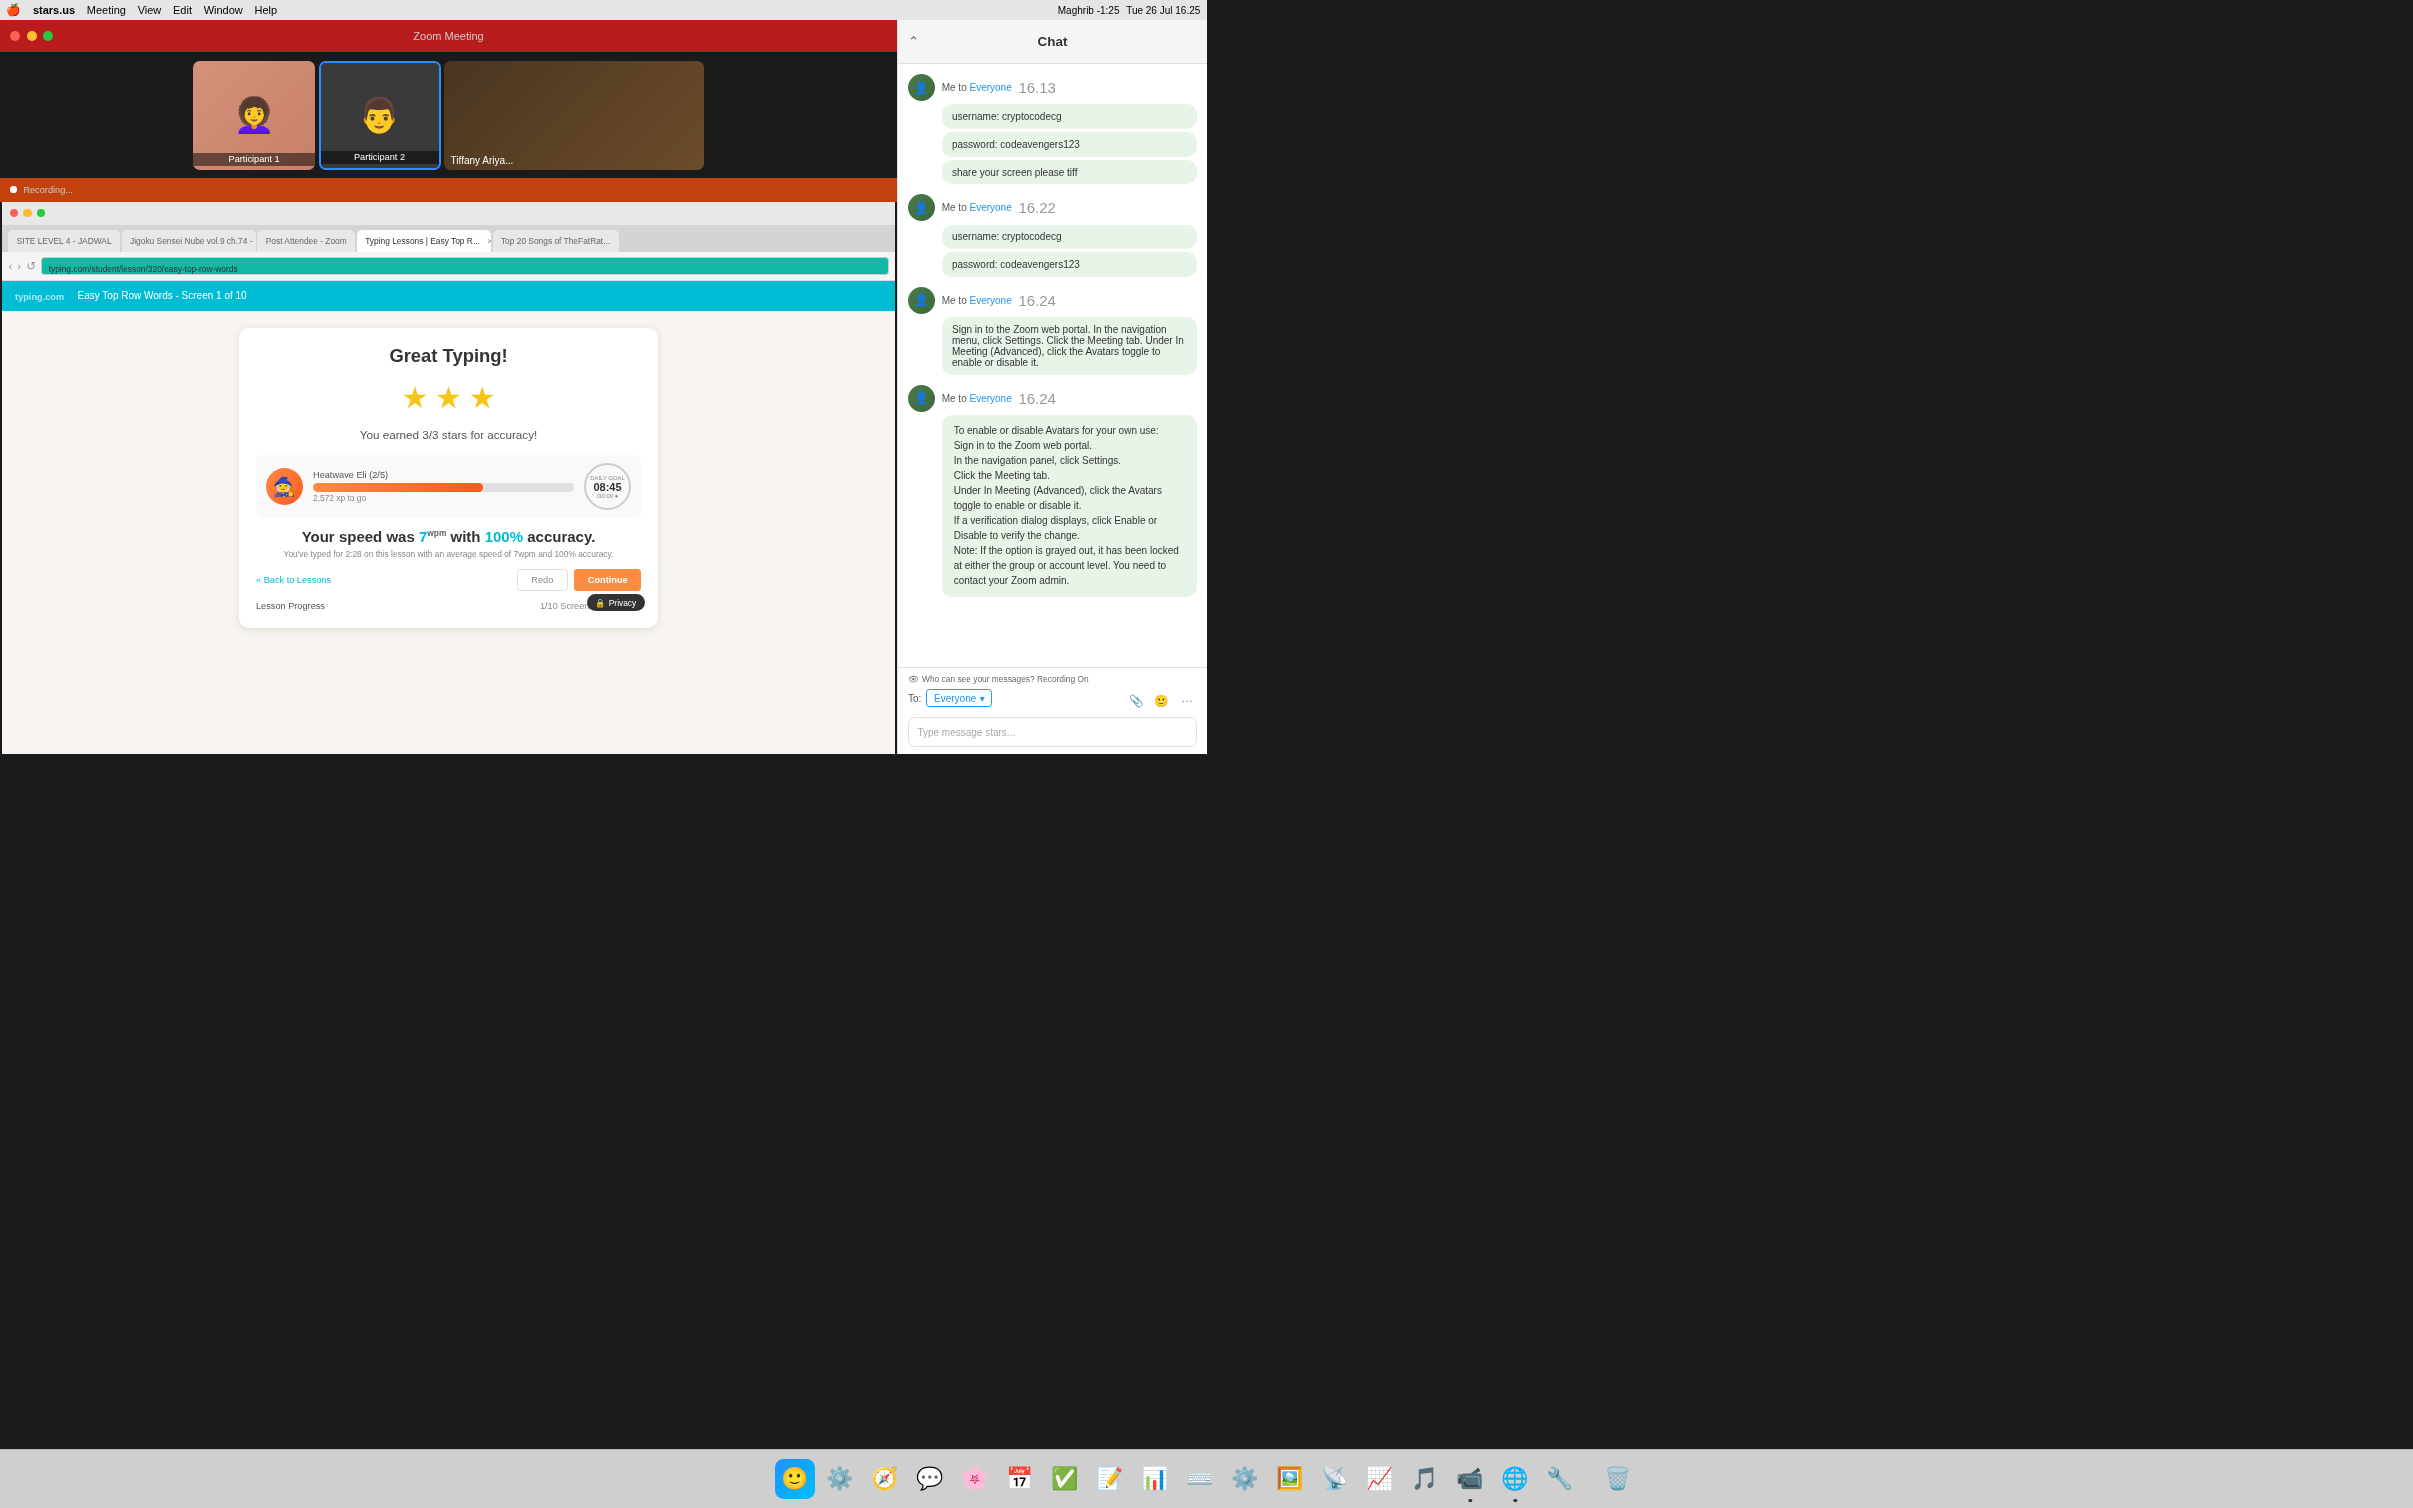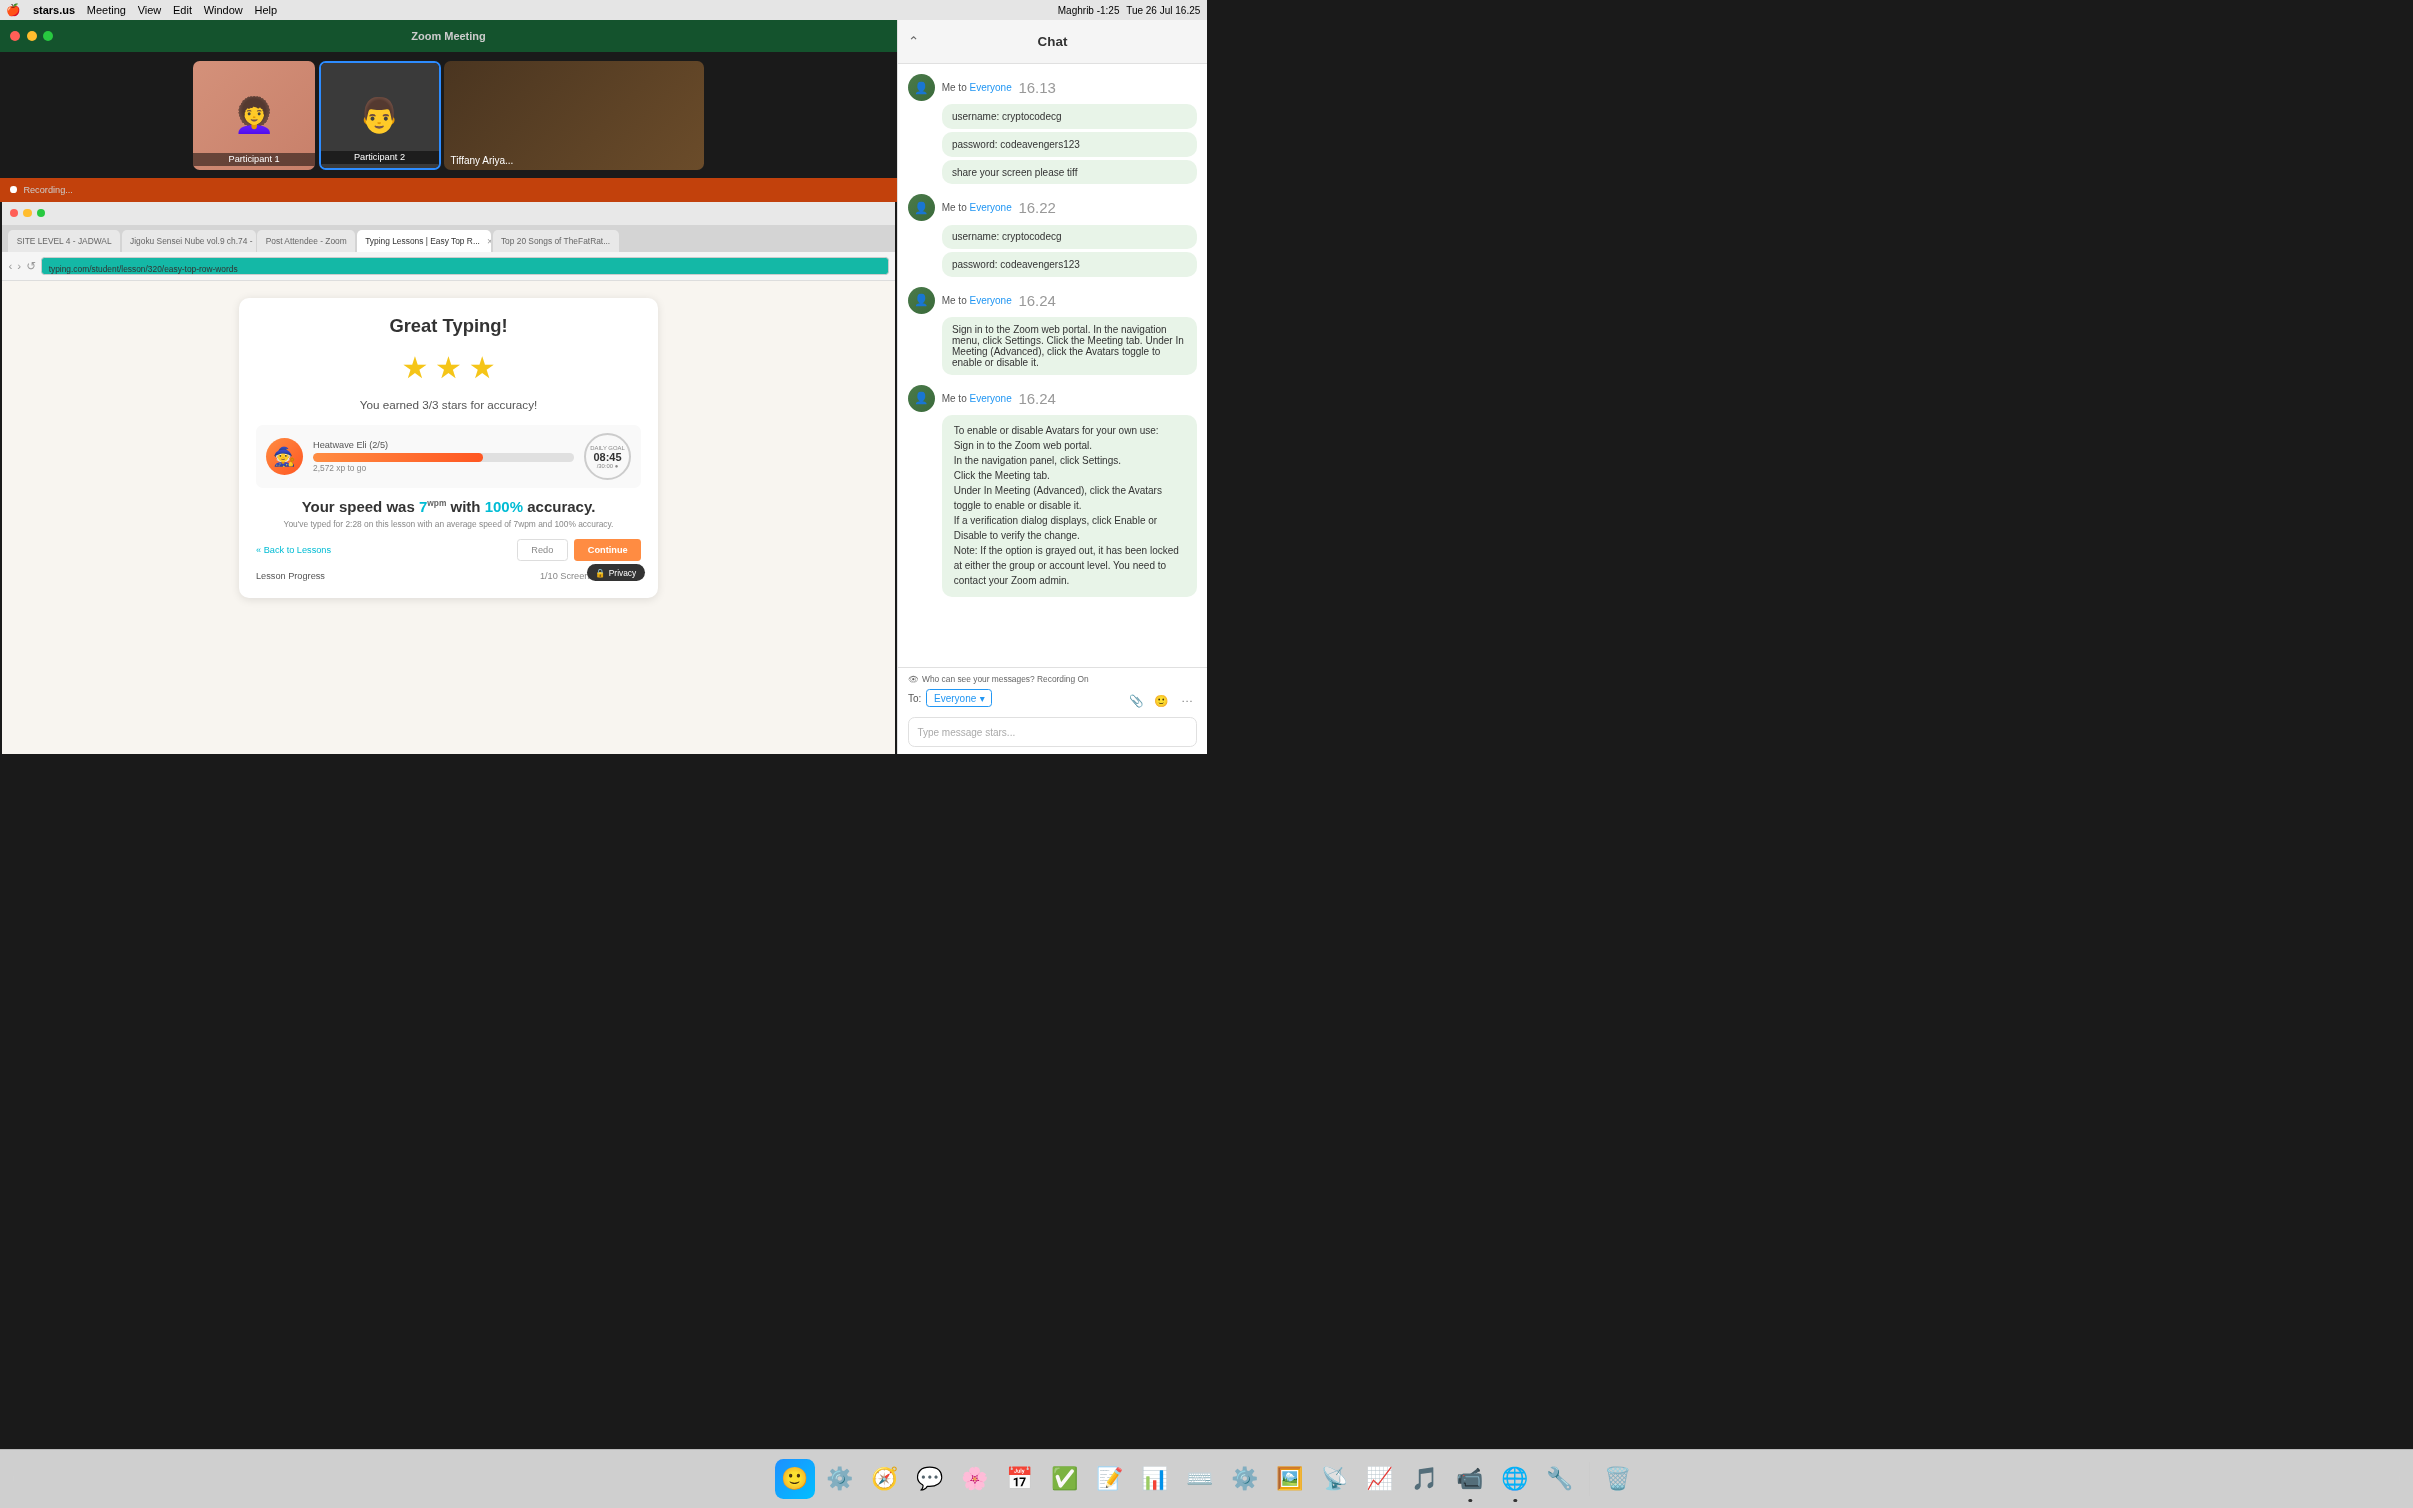--- a/index.html
+++ b/index.html
@@ -60,26 +60,25 @@
       flex: 1;
       background: #1a1a1a;
       display: flex;
       flex-direction: column;
       position: relative;
     }
 
     
     .zoom-titlebar {
       height: 32px;
-      background: #14532d;
+      background: #b91c1c;
       display: flex;
       align-items: center;
       justify-content: center;
       position: relative;
-      font-weight: bold;
     }
     .traffic-lights {
       position: absolute;
       left: 10px;
       display: flex;
       gap: 6.7px;
     }
     .tl { width: 10px; height: 10px; border-radius: 50%; }
     .tl-red { background: #ff5f57; }
     .tl-yellow { background: #ffbd2e; }
@@ -756,20 +755,26 @@
 
       <div class="browser-navbar">
         <span class="nav-btn">‹</span>
         <span class="nav-btn">›</span>
         <span class="nav-btn">↺</span>
         <div class="address-bar">
           <span>typing.com/student/lesson/320/easy-top-row-words</span>
         </div>
       </div>
 
+      <div class="typing-header">
+        <span class="typing-logo">
+          <span>typing</span><span>.com</span>
+        </span>
+        <span>Easy Top Row Words - Screen 1 of 10</span>
+      </div>
 
       <div class="typing-content">
         <div class="result-card">
 
           <div class="result-title">Great Typing!</div>
 
           <div class="stars-row">
             <span class="star">★</span>
             <span class="star">★</span>
             <span class="star">★</span>

